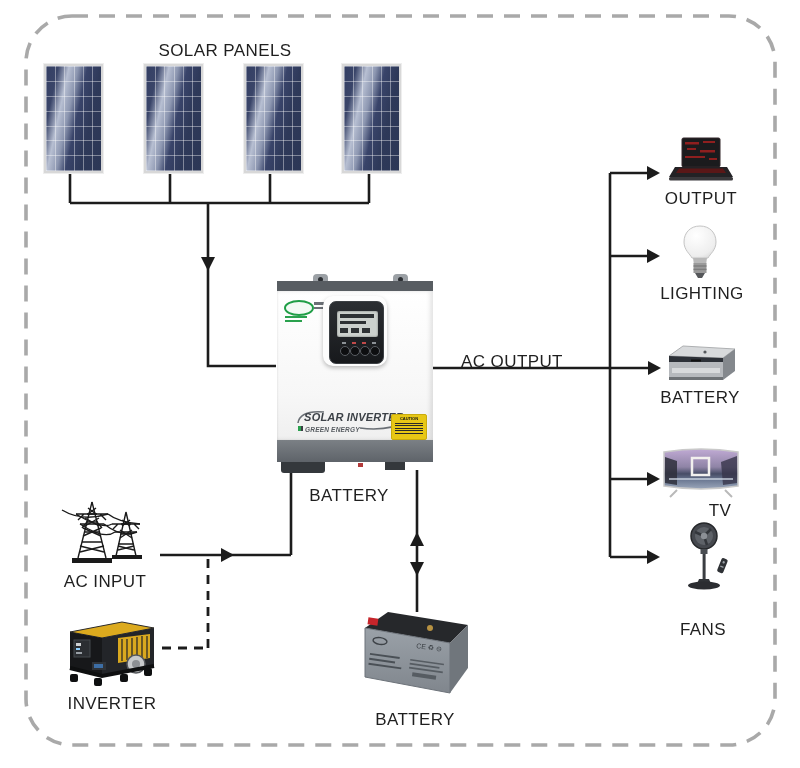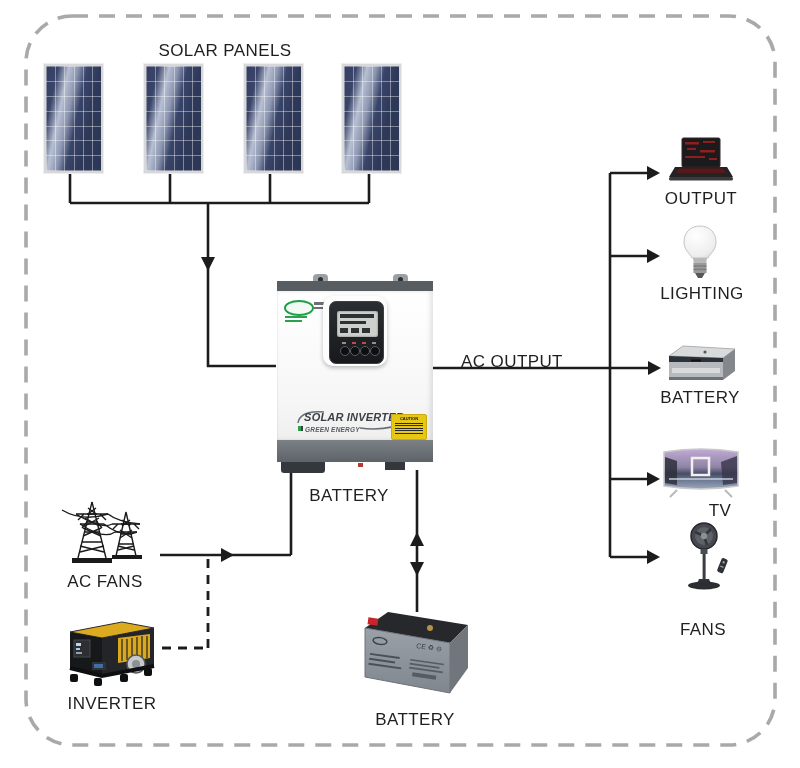--- a/index.html
+++ b/index.html
@@ -88,21 +88,21 @@
     <path d="M417 470 V612" fill="none" stroke="#1c1c1c" stroke-width="2.6"></path>
     <polygon points="410,546 424,546 417,532" fill="#1c1c1c"></polygon>
     <polygon points="410,562 424,562 417,576" fill="#1c1c1c"></polygon>
 
     <path d="M162 648 H208 M208 648 V556" fill="none" stroke="#1c1c1c" stroke-width="2.8" stroke-dasharray="9 7"></path>
   </svg>
 
   <div class="lbl" style="left:225px;top:41px">SOLAR PANELS</div>
   <div class="lbl" style="left:349px;top:486px">BATTERY</div>
   <div class="lbl" style="left:512px;top:352px">AC OUTPUT</div>
-  <div class="lbl" style="left:105px;top:572px">AC FANS</div>
+  <div class="lbl" style="left:105px;top:572px">AC INPUT</div>
   <div class="lbl" style="left:112px;top:694px">INVERTER</div>
   <div class="lbl" style="left:415px;top:710px">BATTERY</div>
   <div class="lbl" style="left:701px;top:189px">OUTPUT</div>
   <div class="lbl" style="left:702px;top:284px">LIGHTING</div>
   <div class="lbl" style="left:700px;top:388px">BATTERY</div>
   <div class="lbl" style="left:720px;top:501px">TV</div>
   <div class="lbl" style="left:703px;top:620px">FANS</div>
 
   <div class="solar-panel" style="left:44px"></div>
   <div class="solar-panel" style="left:144px"></div>

